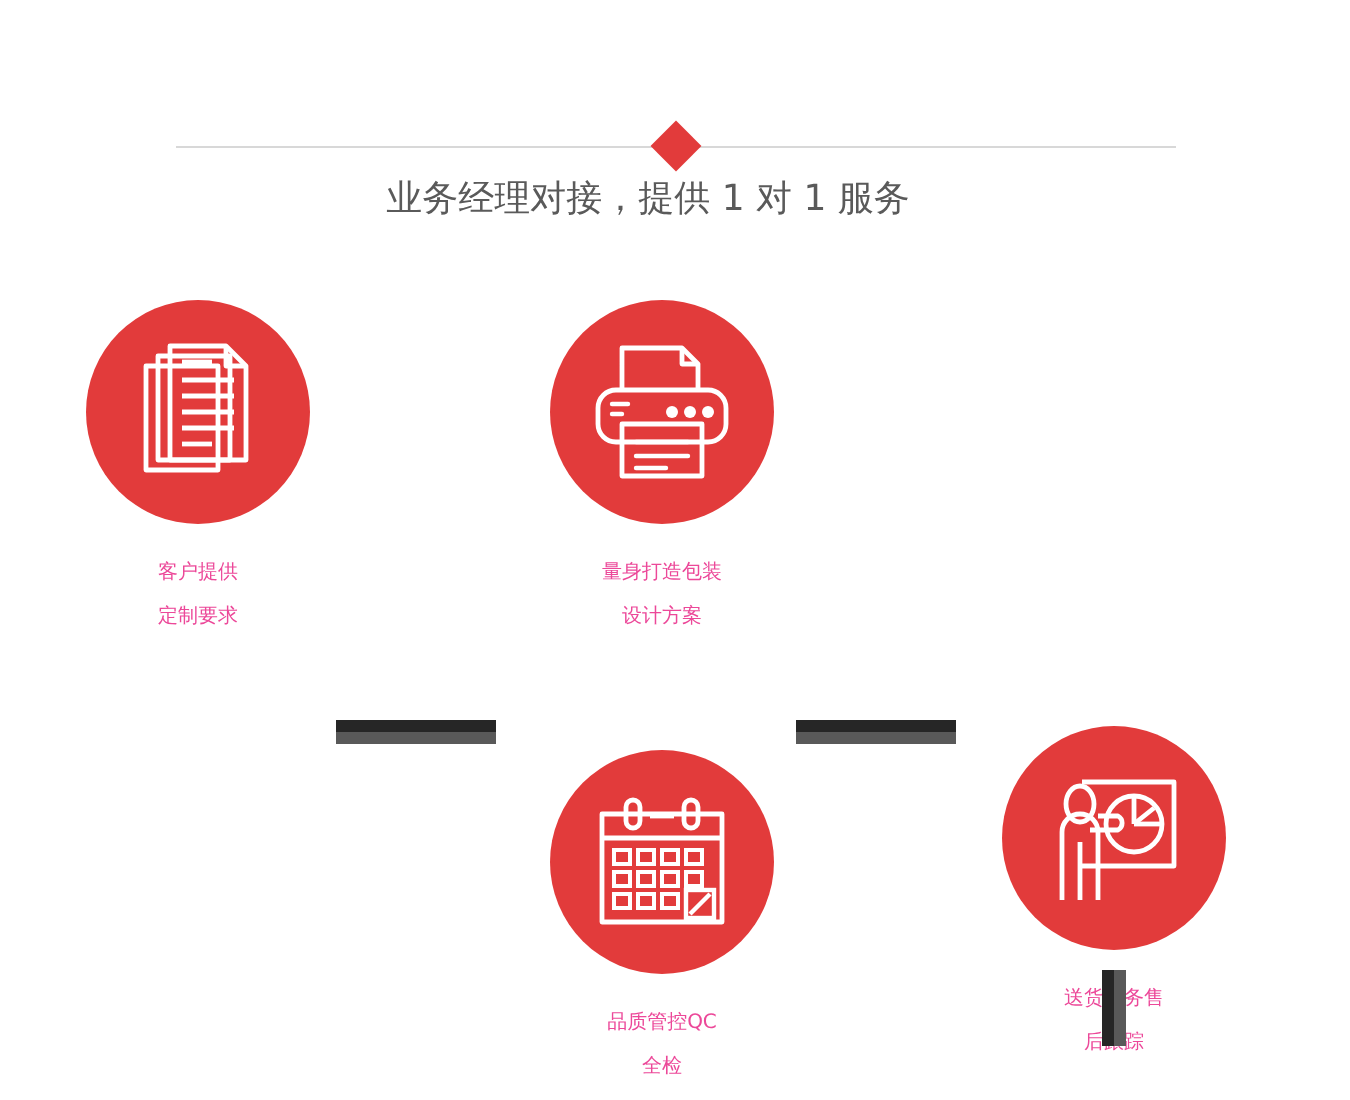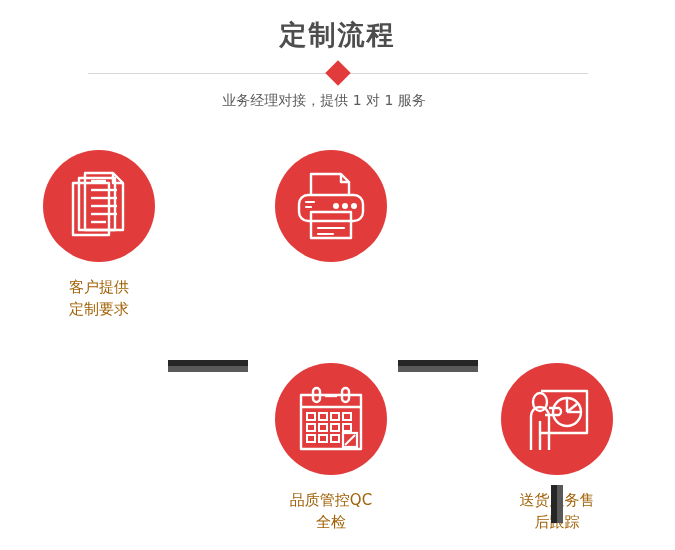--- a/index.html
+++ b/index.html
@@ -28,69 +28,68 @@
   }
   .diamond{
     position:absolute;left:329px;top:64px;
     width:18px;height:18px;
     background:#e23b3b;
     transform:rotate(45deg);
   }
   .subtitle{
     position:absolute;left:0;top:90px;width:648px;
     text-align:center;
-    font-size:14px;color:#5a5a5a;
+    font-size:18px;color:#5a5a5a;
     line-height:20px;
   }
 
   
   .steps{position:absolute;left:0;top:150px;width:675px;height:400px;}
   .step{position:absolute;width:180px;text-align:center;}
   .circle{
     position:relative;
     width:112px;height:112px;border-radius:50%;
     background:#e23b3b;
     margin:0 auto;
   }
   .circle svg{position:absolute;left:0;top:0;}
   .step-label{
     margin-top:14px;
-    font-size:15px;color:#a16207;
+    font-size:10px;color:#ec4899;
     line-height:22px;
     white-space:pre-line;
     text-align:center;
   }
 
   
   .s1{left:9px;top:0;}
   .s2{left:241px;top:0;}
   .s3{left:467px;top:0;}
   .s4{left:9px;top:213px;}
-  .s5{left:241px;top:213px;}
+  .s5{left:241px;top:225px;}
   .s6{left:467px;top:213px;}
 
   
   .h-conn{position:absolute;width:80px;height:12px;}
   .h-conn .top{position:absolute;left:0;top:0;width:80px;height:6px;background:#262626;}
   .h-conn .bot{position:absolute;left:0;top:6px;width:80px;height:6px;background:#595959;}
   .hc1{left:168px;top:210px;}
   .hc2{left:398px;top:210px;}
 
   .v-conn{position:absolute;width:12px;height:38px;}
   .v-conn .lft{position:absolute;left:0;top:0;width:6px;height:38px;background:#262626;}
   .v-conn .rgt{position:absolute;left:6px;top:0;width:6px;height:38px;background:#595959;}
   .vc1{left:551px;top:335px;}
 </style>
 </head>
 <body>
 
 <div class="page">
 
   <div class="header">
-    <div class="title">定制流程</div>
     <div class="divider-wrap">
       <div class="divider-line"></div>
     </div>
     <div class="diamond"></div>
     <div class="subtitle">业务经理对接，提供 1 对 1 服务</div>
   </div>
 
   <div class="steps">
 
     <div class="step s1">
@@ -132,20 +131,22 @@
             <line x1="43" y1="78" x2="69" y2="78"></line>
             <line x1="43" y1="84" x2="58" y2="84"></line>
           </g>
           <g fill="#ffffff">
             <circle cx="61" cy="56" r="3"></circle>
             <circle cx="70" cy="56" r="3"></circle>
             <circle cx="79" cy="56" r="3"></circle>
           </g>
         </svg>
       </div>
+      <div class="step-label">量身打造包装
+设计方案</div>
     </div>
 
 
 
     <div class="step s5">
       <div class="circle">
         <svg width="112" height="112" viewBox="0 0 112 112">
           <g fill="none" stroke="#ffffff" stroke-width="2.4" stroke-linejoin="round">
             <path d="M26 32 h60 v54 h-60 z"></path>
             <line x1="26" y1="44" x2="86" y2="44"></line>

